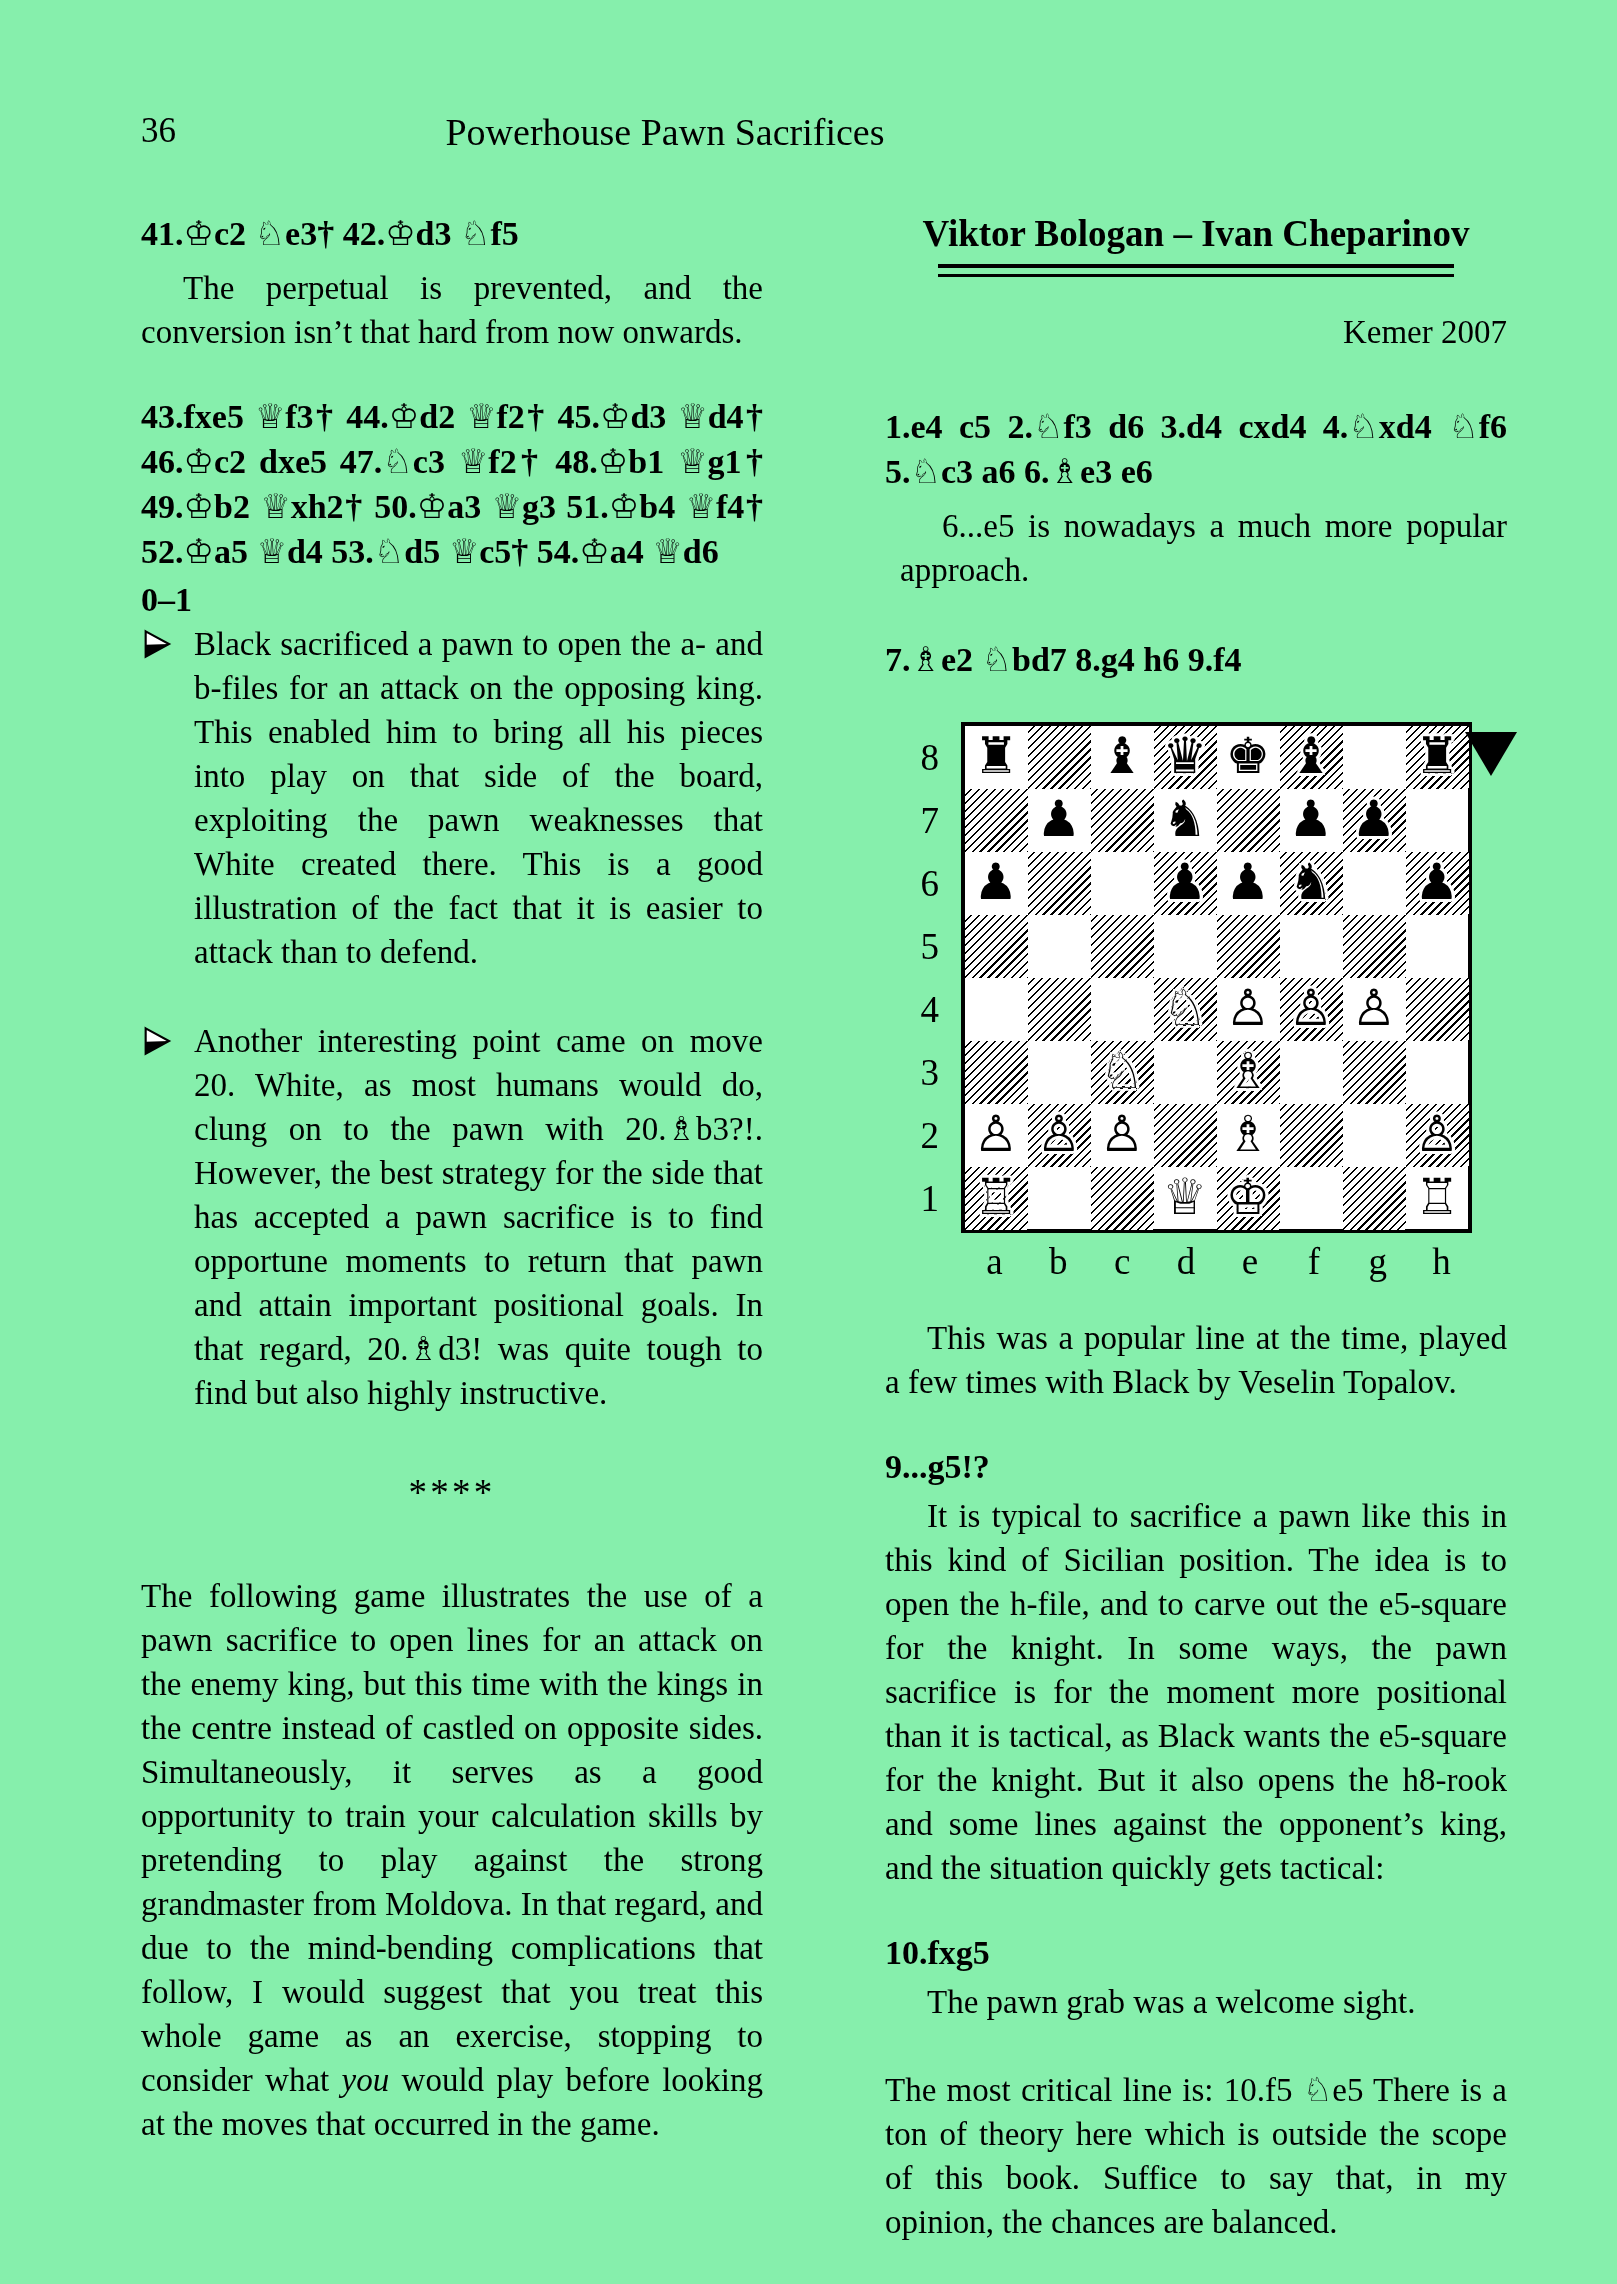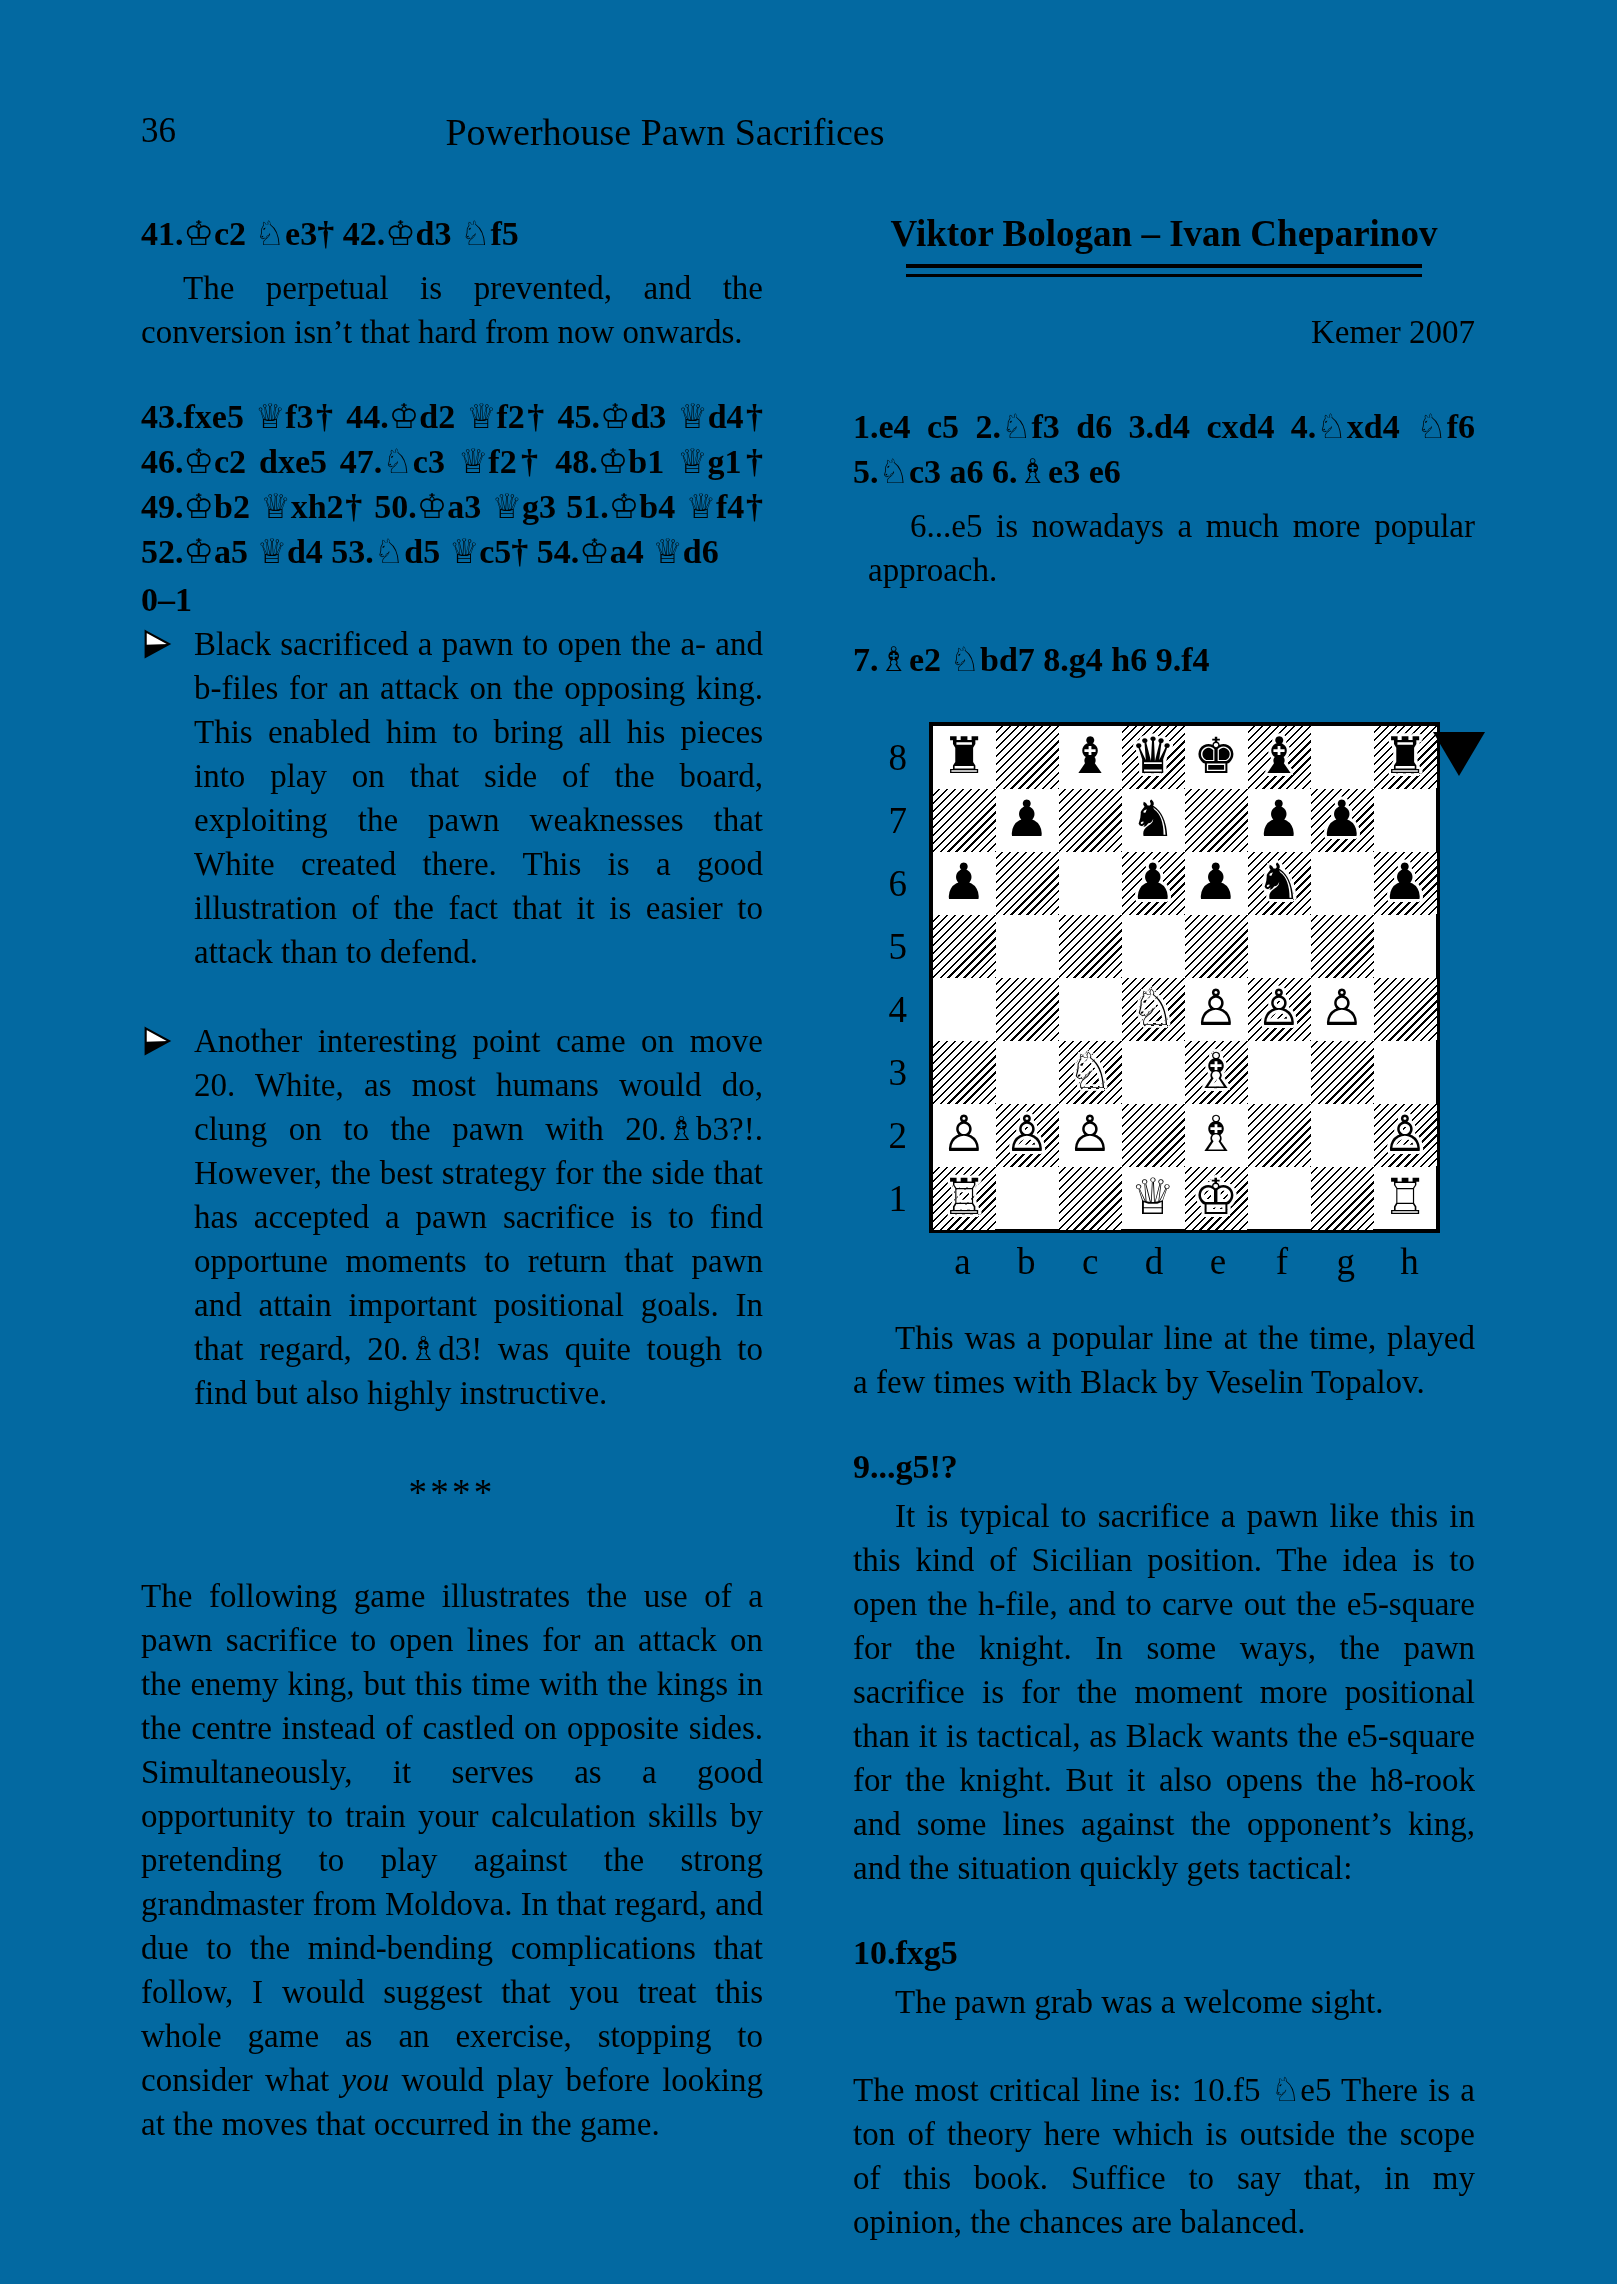--- a/index.html
+++ b/index.html
@@ -1,36 +1,36 @@
 <!DOCTYPE html>
 <html style="font-size:13px"><head>
 <meta charset="utf-8">
 <style>
   html,body{margin:0;padding:0;background:#e8e8e8;}
   .page{
     position:relative;
     width:1618px;height:2284px;
-    background:#0369a1;
+    background:#86efac;
     color:#000;
     font-family:"Liberation Serif","DejaVu Sans",serif;
     overflow:hidden;
   }
   
   .page-number{
     position:absolute;left:141px;top:111px;
     font-size:35px;line-height:40px;
   }
   .book-title{
     position:absolute;left:0;top:110px;width:1330px;
     text-align:center;font-size:38px;line-height:44px;
   }
   
   .col{position:absolute;top:211px;width:622px;}
   .col-left{left:141px;}
-  .col-right{left:853px;}
+  .col-right{left:885px;}
 
   .para{
     font-size:33px;line-height:44px;
     text-align:justify;
   }
   .indent{text-indent:42px;}
   .moves{
     font-weight:bold;
     font-size:34px;line-height:45px;
     text-align:justify;

